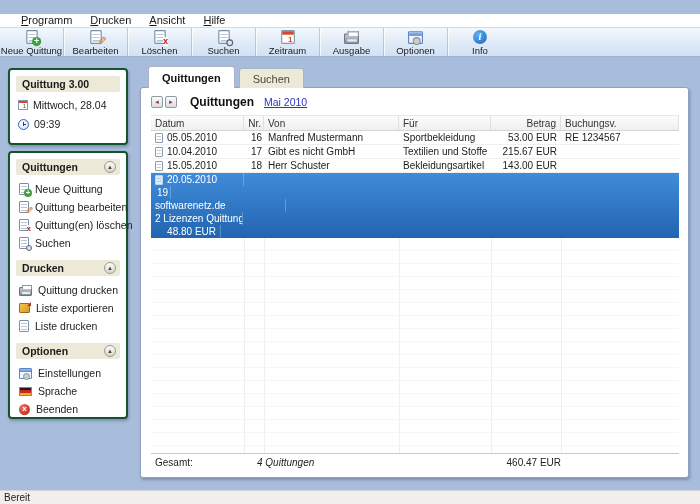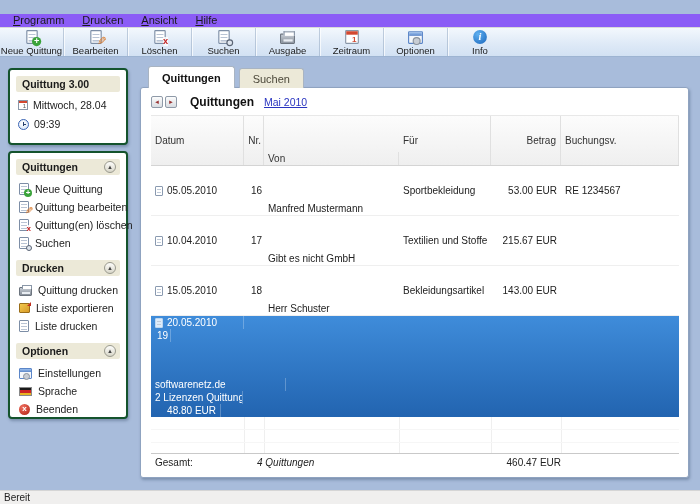--- a/index.html
+++ b/index.html
@@ -18,22 +18,22 @@
   .win-controls { margin-left:auto; display:flex; gap:1px; }
   .win-btn { width:24px; height:11px; border:1px solid #1a1a1a; border-radius:0 0 3px 3px;
     background:linear-gradient(to bottom,#767b85,#3c4049 50%,#2a2d34 50%,#40444c);
     display:flex; align-items:center; justify-content:center; }
   .win-btn.close { width:30px; background:linear-gradient(to bottom,#e89070,#c84e30 50%,#a12f18 50%,#c05436); }
   .glyph-min { width:7px; height:2px; background:#f2f2f2; margin-top:3px; }
   .glyph-max { width:7px; height:5px; border:1px solid #f2f2f2; }
   .glyph-close { color:#fff; font-size:8px; font-weight:bold; line-height:9px; }
 
   
-  .menubar { position:absolute; left:0; top:14px; width:700px; height:14px; background:#8b5cf6;
-    border-bottom:1px solid #d9d9d9; display:flex; align-items:center; padding-left:4px; }
+  .menubar { position:absolute; left:0; top:14px; width:700px; height:14px; background:#ffffff;
+    border-bottom:1px solid #d9d9d9; display:flex; align-items:center; padding-left:12px; }
   .menu-item { padding:0 9px; font-size:11px; line-height:13px; color:#1a1a1a; cursor:default; }
 
   
   .toolbar { position:absolute; left:0; top:28px; width:700px; height:29px;
     background:linear-gradient(to bottom,#f3f8fd,#dfeaf7 55%,#d2e1f3);
     border-bottom:1px solid #9db4d2; display:flex; align-items:stretch; }
   .tb-btn { width:64px; display:flex; flex-direction:column; align-items:center; justify-content:flex-start;
     padding-top:2px; border-right:1px solid rgba(150,170,195,.55); box-shadow:1px 0 0 rgba(255,255,255,.7); }
   .tb-btn:last-child { border-right:none; box-shadow:none; }
   .tb-ic-wrap { height:15px; display:flex; align-items:center; justify-content:center; transform:scale(1.15); }
@@ -119,21 +119,21 @@
   .period-link { font-size:10.5px; color:var(--link,#2a35c0); text-decoration:underline; margin-left:10px; cursor:pointer; }
 
   
   .table { width:528px; flex:1 1 auto; display:flex; flex-direction:column; min-height:0; }
   .t-header { flex:0 0 16px; display:flex; background:linear-gradient(to bottom,#fcfcfc,#efefef);
     border-bottom:1px solid #d4d4d4; border-top:1px solid #e8e8e8; }
   .t-header .cell { font-size:10px; color:#333; border-right:1px solid #e0e0e0; }
   .t-row { flex:0 0 13px; display:flex; border-bottom:1px solid #efefef; cursor:default; }
   .cell { display:flex; align-items:center; padding:0 4px; overflow:hidden; white-space:nowrap; font-size:10px; line-height:13px; }
   .c-datum { width:93px; } .c-nr { width:20px; justify-content:flex-end; padding:0 2px; }
-  .c-von { width:135px;margin-top:36px; } .c-fuer { width:92px; } .c-betrag { width:70px; justify-content:flex-end; }
+  .c-von { width:135px; } .c-fuer { width:92px; } .c-betrag { width:70px; justify-content:flex-end; }
   .c-buch { width:118px; }
   .row-doc { width:8px; height:10px; background:#fff; border:1px solid #8a9ab0; border-radius:1px; margin-right:4px; flex:0 0 auto; position:relative; }
   .row-doc::before { content:""; position:absolute; left:1px; top:2px; width:4px; height:5px;
     background:repeating-linear-gradient(to bottom,#c0cad8 0 1px,transparent 1px 3px); }
   .t-row.selected { background:linear-gradient(to bottom,#3f8cda,#2264b0); color:#fff; border-bottom:none;flex-direction:column; }
   .t-row.selected .cell { border-right:1px solid rgba(255,255,255,.25); }
   .t-row.selected .row-doc { background:#dcebfa; border-color:#bcd6f0; }
   .t-filler { flex:1 1 auto;
     background-image:
       repeating-linear-gradient(to bottom,transparent 0 12px,#f6f6f6 12px 13px),
@@ -201,29 +201,29 @@
       <span class="tb-label">Löschen</span>
     </div>
       <div class="tb-btn">
       <span class="tb-ic-wrap">
           <span class="ic tb-ic ic-doc-search"></span>
         </span>
       <span class="tb-label">Suchen</span>
     </div>
       <div class="tb-btn">
       <span class="tb-ic-wrap">
+          <span class="ic tb-ic ic-calendar"></span>
+        </span>
+      <span class="tb-label">Zeitraum</span>
+    </div>
+      <div class="tb-btn">
+      <span class="tb-ic-wrap">
           <span class="ic tb-ic ic-printer"></span>
         </span>
       <span class="tb-label">Ausgabe</span>
-    </div>
-      <div class="tb-btn">
-      <span class="tb-ic-wrap">
-          <span class="ic tb-ic ic-calendar"></span>
-        </span>
-      <span class="tb-label">Zeitraum</span>
     </div>
       <div class="tb-btn">
       <span class="tb-ic-wrap">
           <span class="ic tb-ic ic-settings"></span>
         </span>
       <span class="tb-label">Optionen</span>
     </div>
       <div class="tb-btn">
       <span class="tb-ic-wrap">
           <span class="ic tb-ic ic-info"></span>

